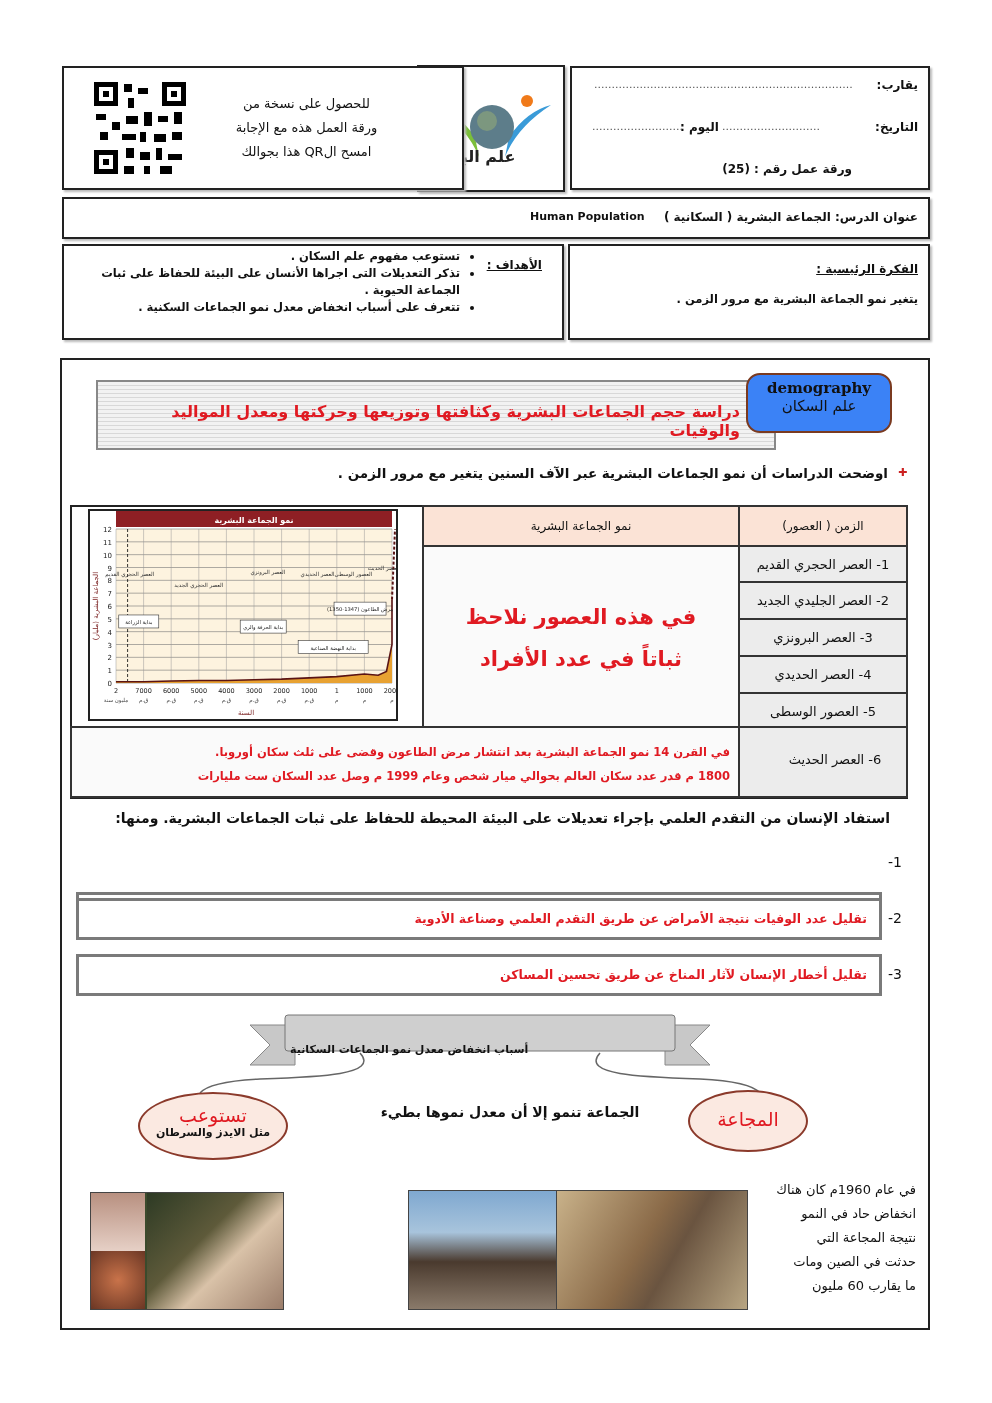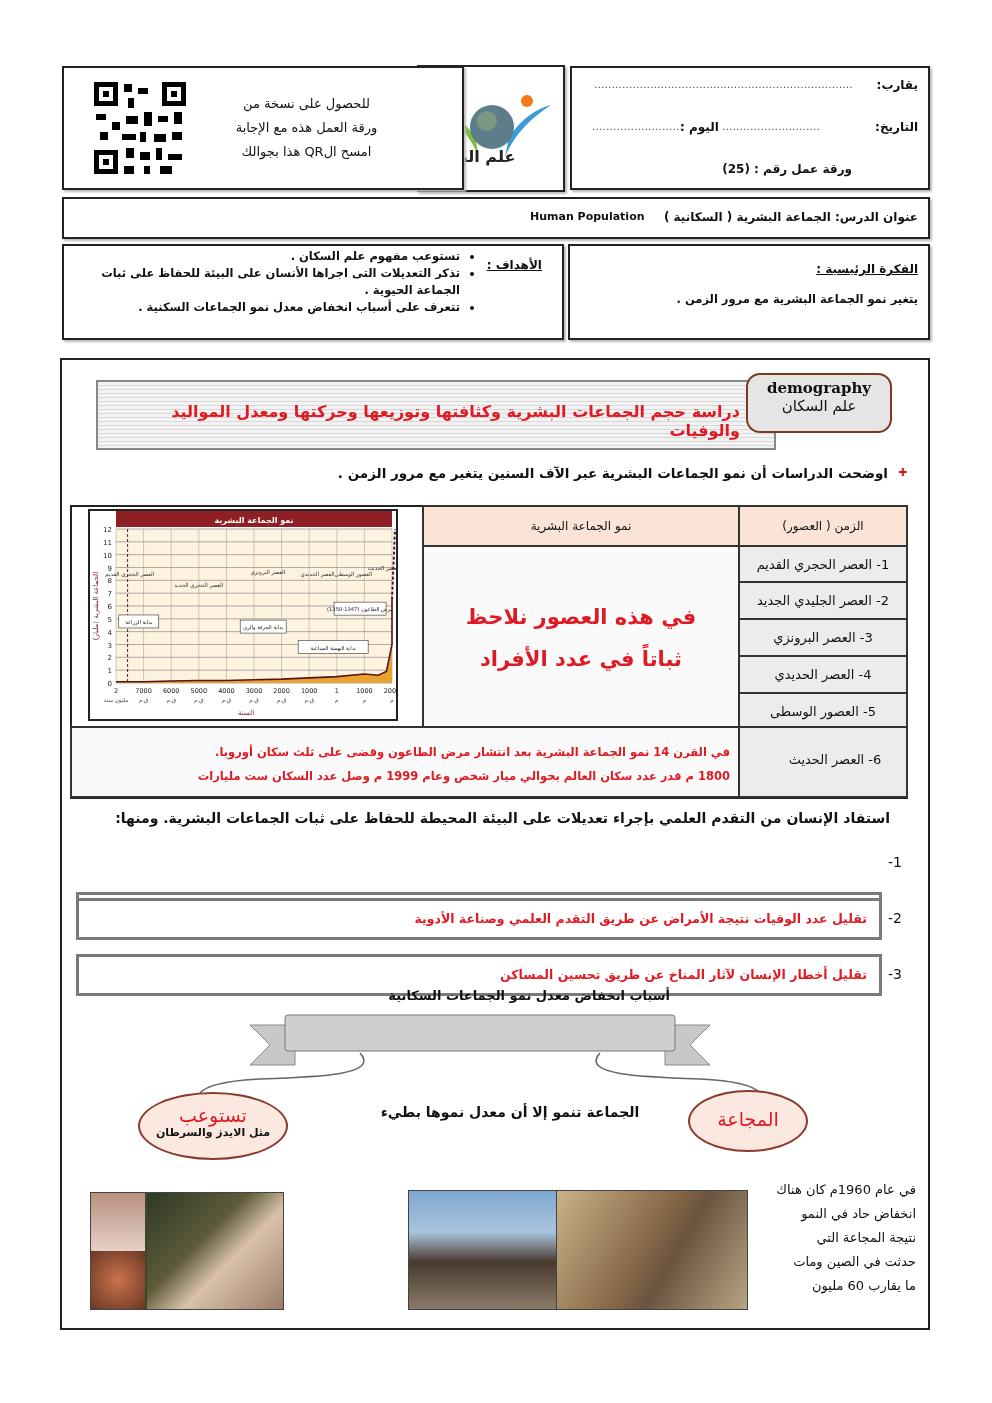--- a/index.html
+++ b/index.html
@@ -102,21 +102,21 @@
     <li>تستوعب مفهوم علم السكان .</li>
     <li>تذكر التعديلات التى اجراها الأنسان على البيئة للحفاظ على ثبات الجماعة الحيوية .</li>
     <li>تتعرف على أسباب انخفاض معدل نمو الجماعات السكنية .</li>
   </ul>
 </div>
 
 <div class="abs" style="left:60px;top:358px;width:870px;height:972px;border:2px solid #222;box-sizing:border-box;"></div>
 
 <div class="abs" style="left:96px;top:380px;width:680px;height:70px;border:2px solid #888;box-sizing:border-box;background:repeating-linear-gradient(#f2f2f2 0 3px,#d8d8d8 3px 4px);"></div>
 <div class="abs rtl b red" style="left:100px;top:402px;width:640px;text-align:right;font-size:16px;">دراسة حجم الجماعات البشرية وكثافتها وتوزيعها وحركتها ومعدل المواليد والوفيات</div>
-<div class="abs" style="left:746px;top:373px;width:146px;height:60px;border:2px solid #7a3a20;border-radius:14px;background:#e5e5e5;box-sizing:border-box;text-align:center;">
+<div class="abs" style="left:746px;top:373px;width:146px;height:60px;border:2px solid #7a3a20;border-radius:14px;background:#3b82f6;box-sizing:border-box;text-align:center;">
   <div class="b" style="font-size:15px;margin-top:4px;font-family:'DejaVu Serif',serif;">demography</div>
   <div class="rtl" style="font-size:15px;">علم السكان</div>
 </div>
 
 <div class="abs" style="left:898px;top:466px;font-size:11px;color:#c22;">✚</div>
 <div class="abs rtl b" style="right:104px;top:465px;font-size:13.5px;">اوضحت الدراسات أن نمو الجماعات البشرية عبر الآف السنين يتغير مع مرور الزمن .</div>
 
 <div class="abs" style="left:70px;top:505px;width:838px;height:294px;border:2px solid #222;box-sizing:border-box;"></div>
 
 <div class="abs" style="left:88px;top:509px;width:310px;height:212px;border:2px solid #222;box-sizing:border-box;background:#fff;">
@@ -252,21 +252,21 @@
 <div class="bulletbox" style="top:954px;">تقليل أخطار الإنسان لآثار المناخ عن طريق تحسين المساكن</div>
 <div class="num" style="top:966px;">-3</div>
 
 <svg class="abs" style="left:120px;top:1005px;" width="720" height="170">
   <polygon points="130,20 175,20 175,60 130,60 150,40" fill="#c8c8c8" stroke="#888"></polygon>
   <polygon points="590,20 545,20 545,60 590,60 570,40" fill="#c8c8c8" stroke="#888"></polygon>
   <rect x="165" y="10" width="390" height="36" fill="#cfcfcf" stroke="#777" rx="3"></rect>
   <path d="M240 48 C260 70 200 72 140 74 C100 76 85 82 80 88" fill="none" stroke="#666" stroke-width="1.5"></path>
   <path d="M480 48 C460 70 520 72 580 74 C620 76 635 82 640 88" fill="none" stroke="#666" stroke-width="1.5"></path>
 </svg>
-<div class="abs rtl b" style="left:290px;top:988px;width:380px;text-align:right;font-size:13px;">أسباب انخفاض معدل نمو الجماعات السكانية</div>
+<div class="abs rtl b" style="left:290px;top:1043px;width:380px;text-align:left;font-size:11px;">أسباب انخفاض معدل نمو الجماعات السكانية</div>
 <div class="abs rtl b" style="left:360px;top:1104px;width:300px;text-align:center;font-size:14px;">الجماعة تنمو إلا أن معدل نموها بطيء</div>
 
 <div class="oval" style="left:688px;top:1090px;width:120px;height:62px;">
   <div class="rtl red" style="font-size:19px;margin-top:16px;">المجاعة</div>
 </div>
 <div class="oval" style="left:138px;top:1092px;width:150px;height:68px;">
   <div class="rtl red" style="font-size:19px;margin-top:10px;">تستوعب</div>
   <div class="rtl b" style="font-size:11px;">مثل الايدز والسرطان</div>
 </div>
 

